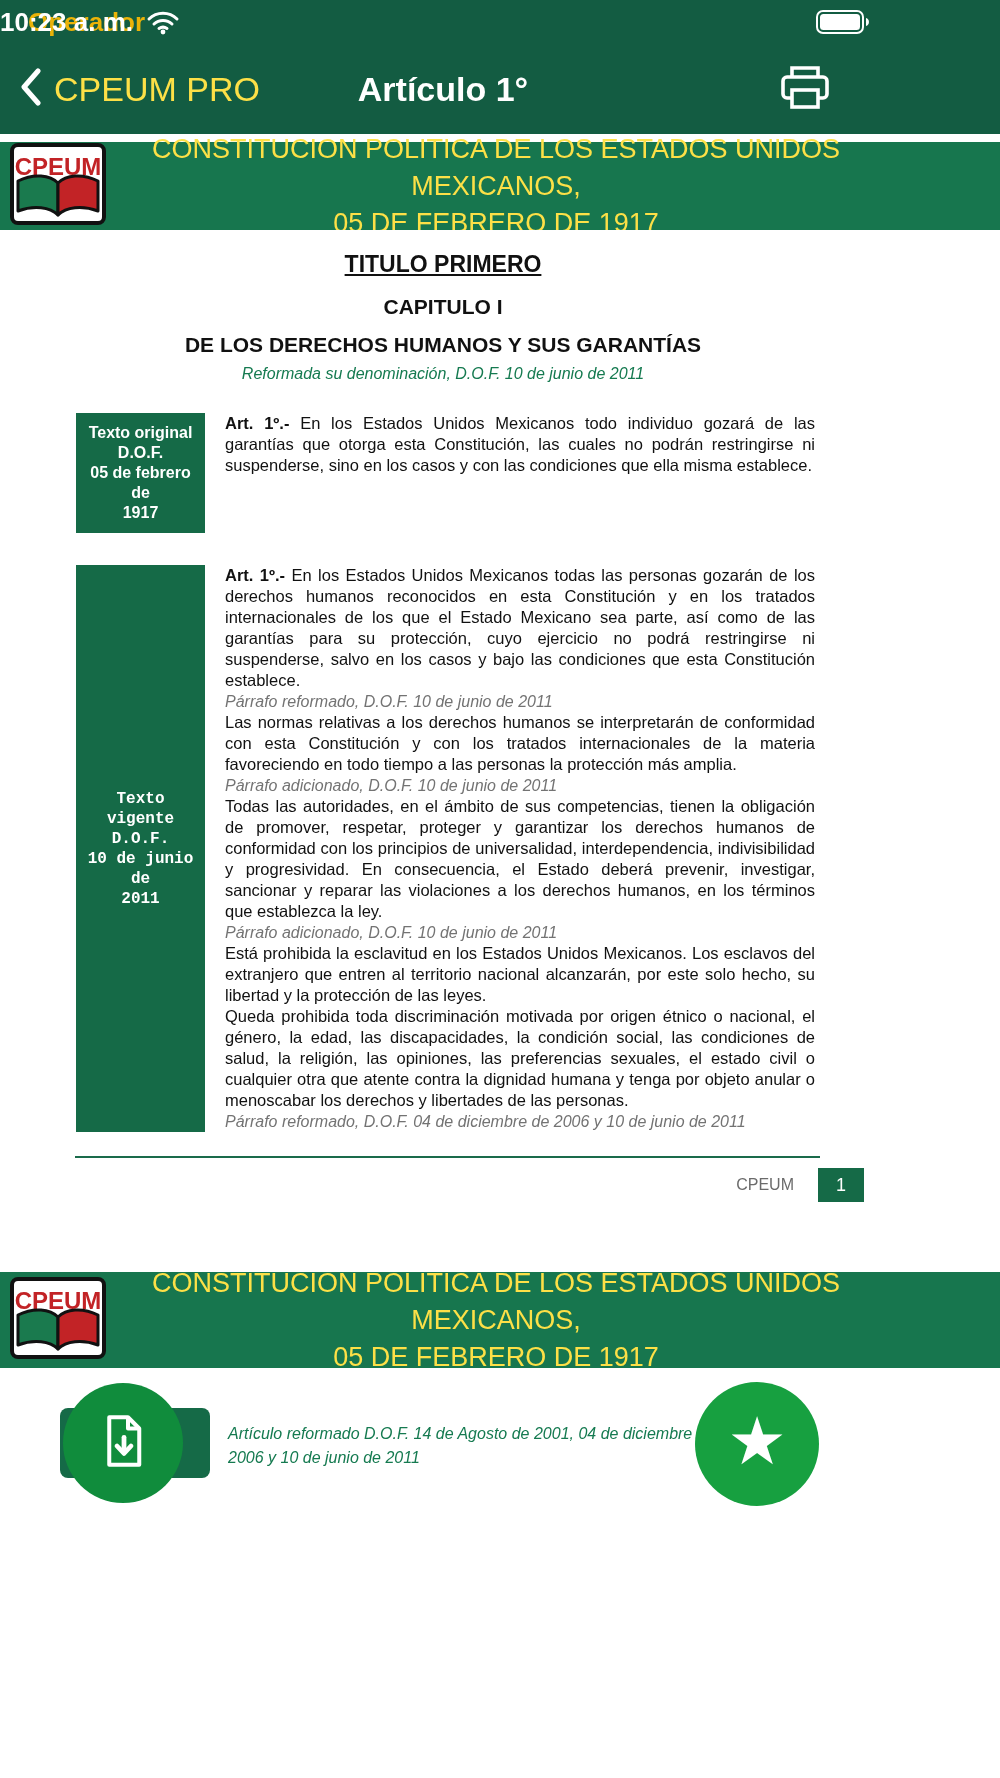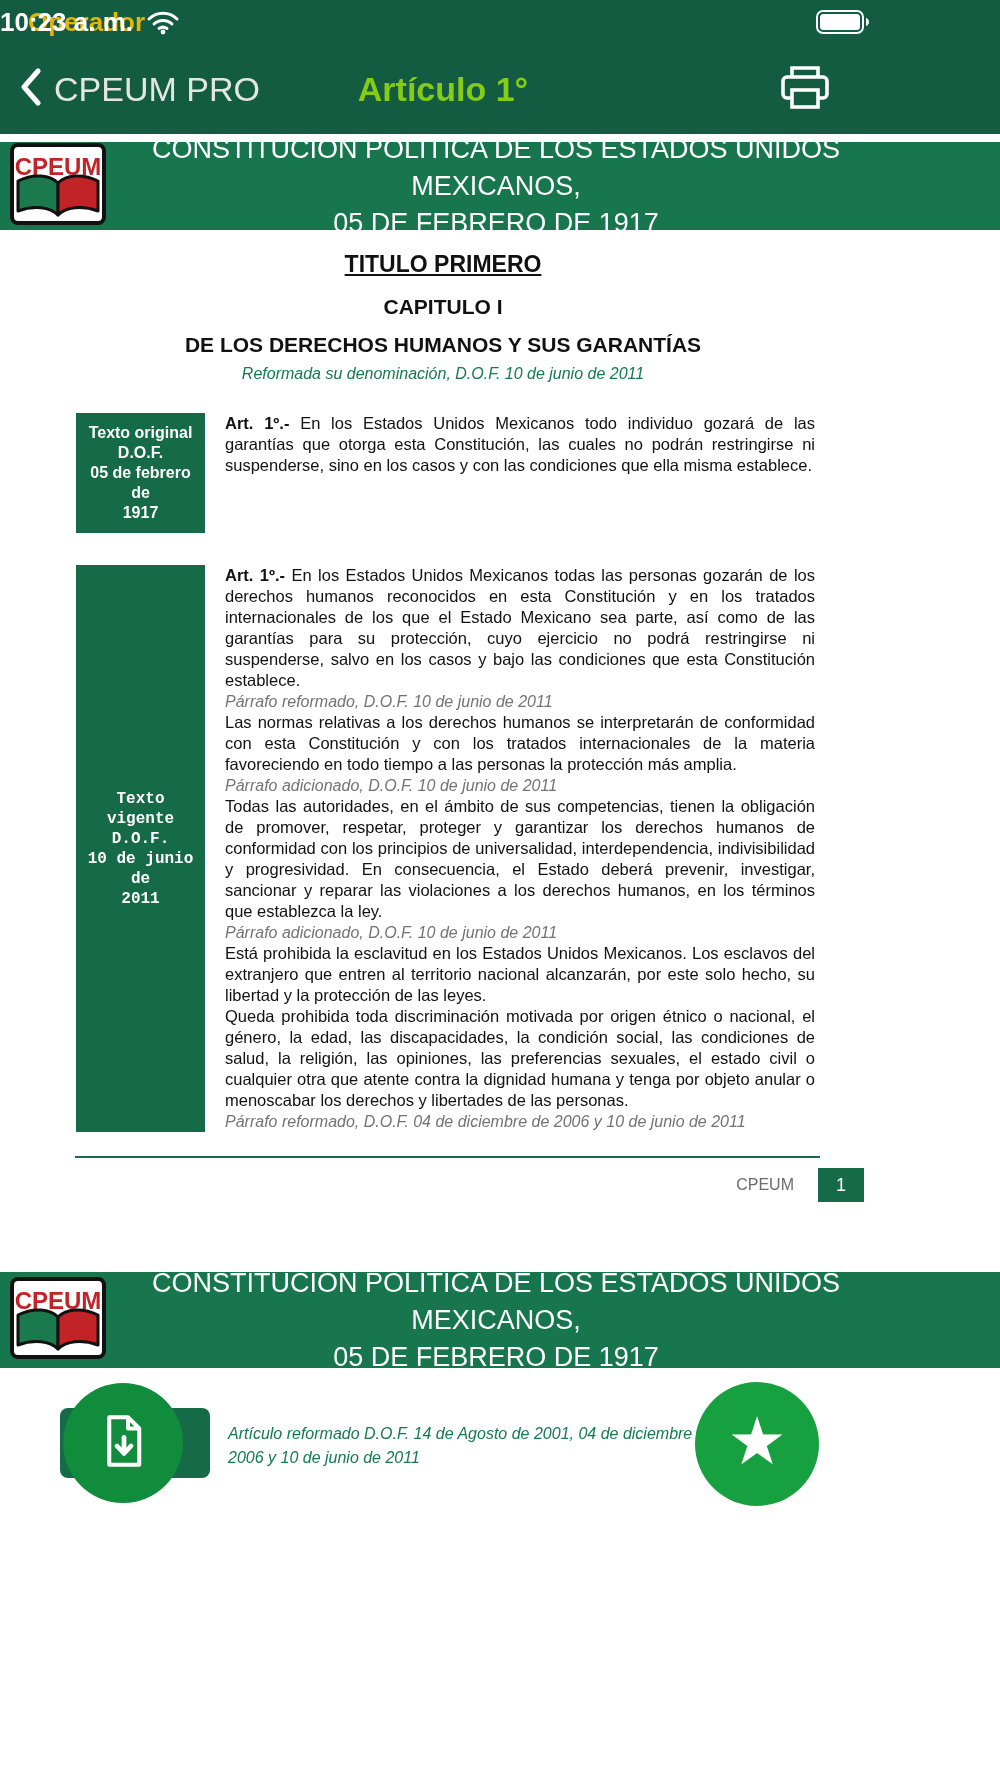--- a/index.html
+++ b/index.html
@@ -12,31 +12,31 @@
   .status-bar { top:0; height:44px; }
   .nav-bar { top:44px; height:90px; }
   .inner { position:relative; width:886px; height:100%; }
 
   .carrier { position:absolute; left:28px; top:7px; font-size:26px; font-weight:600; color:#eab308;text-align:center; }
   .wifi { position:absolute; left:146px; top:10px; }
   .time { position:absolute; left:0; right:0; top:7px; font-size:26px; font-weight:600; color:#fff; }
   .battery { position:absolute; right:14px; top:10px; }
 
   .back-group { position:absolute; left:20px; top:50%; transform:translateY(-50%); display:flex; align-items:center; gap:12px; cursor:pointer; }
-  .back-label { font-size:34px; color:#e5e5e5; }
-  .nav-title { position:absolute; left:0; right:0; top:50%; transform:translateY(-50%); text-align:center; font-size:34px; font-weight:bold; color:#84cc16; }
+  .back-label { font-size:34px; color:#fde047; }
+  .nav-title { position:absolute; left:0; right:0; top:50%; transform:translateY(-50%); text-align:center; font-size:34px; font-weight:bold; color:#ffffff; }
   .print-btn { position:absolute; right:54px; top:50%; transform:translateY(-50%); cursor:pointer; }
 
   
   .banner { position:absolute; left:0; width:100%; background:#17764E; }
   .banner-header { top:142px; height:88px; }
   .banner-footer { top:1272px; height:96px; }
   .banner-inner { position:relative; width:886px; height:100%; display:flex; align-items:center; }
   .logo-wrap { flex:none; margin-left:10px; }
-  .banner-title { flex:1; text-align:center; color:#ffffff; font-size:27px; line-height:37px; }
+  .banner-title { flex:1; text-align:center; color:#fde047; font-size:27px; line-height:37px; }
 
   
   .doc { position:absolute; top:230px; left:0; width:100%; height:1042px; background:#fff; color:#111; }
   .doc-inner { width:886px; padding-top:20px; }
   .h1 { text-align:center; font-size:23px; font-weight:bold; line-height:28px; margin-bottom:16px;text-decoration:underline; }
   .h2 { text-align:center; font-size:21px; font-weight:bold; line-height:26px; margin-bottom:12px; }
   .h3 { text-align:center; font-size:21px; font-weight:bold; line-height:26px; margin-bottom:5px; }
   .hnote { text-align:center; font-size:16px; font-style:italic; color:#157A50; line-height:22px; margin-bottom:28px; }
 
   .row { display:flex; margin:0 71px 0 60px; align-items:stretch; }

